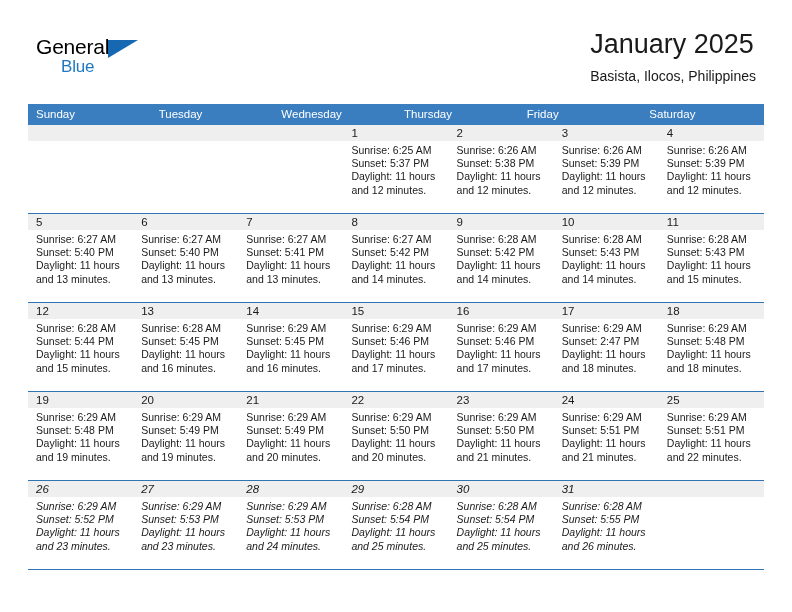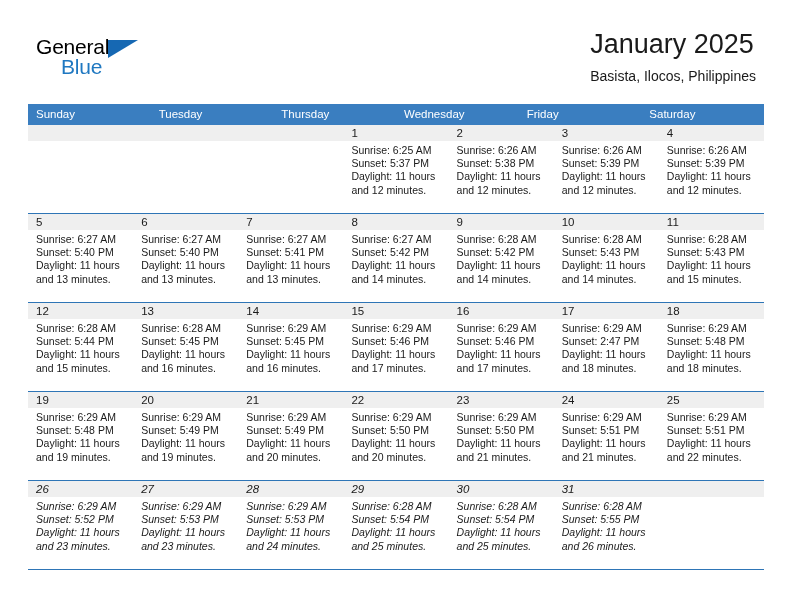--- a/index.html
+++ b/index.html
@@ -42,21 +42,21 @@
     top: 0;
     font-size: 21px;
     letter-spacing: -0.2px;
     color: #000000;
     line-height: 22px;
   }
   .logo-blue {
     position: absolute;
     left: 25px;
     top: 20px;
-    font-size: 21px;
+    font-size: 17px;
     letter-spacing: -0.2px;
     color: #1f78c1;
     line-height: 22px;
   }
   .logo-tri {
     position: absolute;
     left: 72px;
     top: 4px;
     width: 0;
     height: 0;
@@ -165,22 +165,22 @@
       <div class="cal-subtitle">Basista, Ilocos, Philippines</div>
     </div>
 
   </div>
 
   <div class="calendar">
 
     <div class="dow-row">
       <div class="dow">Sunday</div>
       <div class="dow">Tuesday</div>
+      <div class="dow">Wednesday</div>
       <div class="dow">Thursday</div>
-      <div class="dow">Wednesday</div>
       <div class="dow">Friday</div>
       <div class="dow">Saturday</div>
     </div>
 
     <div id="weeks-container">
         <div class="week">
           <div class="cell empty">
             <div class="daynum-band"></div>
           </div>
           <div class="cell empty">

